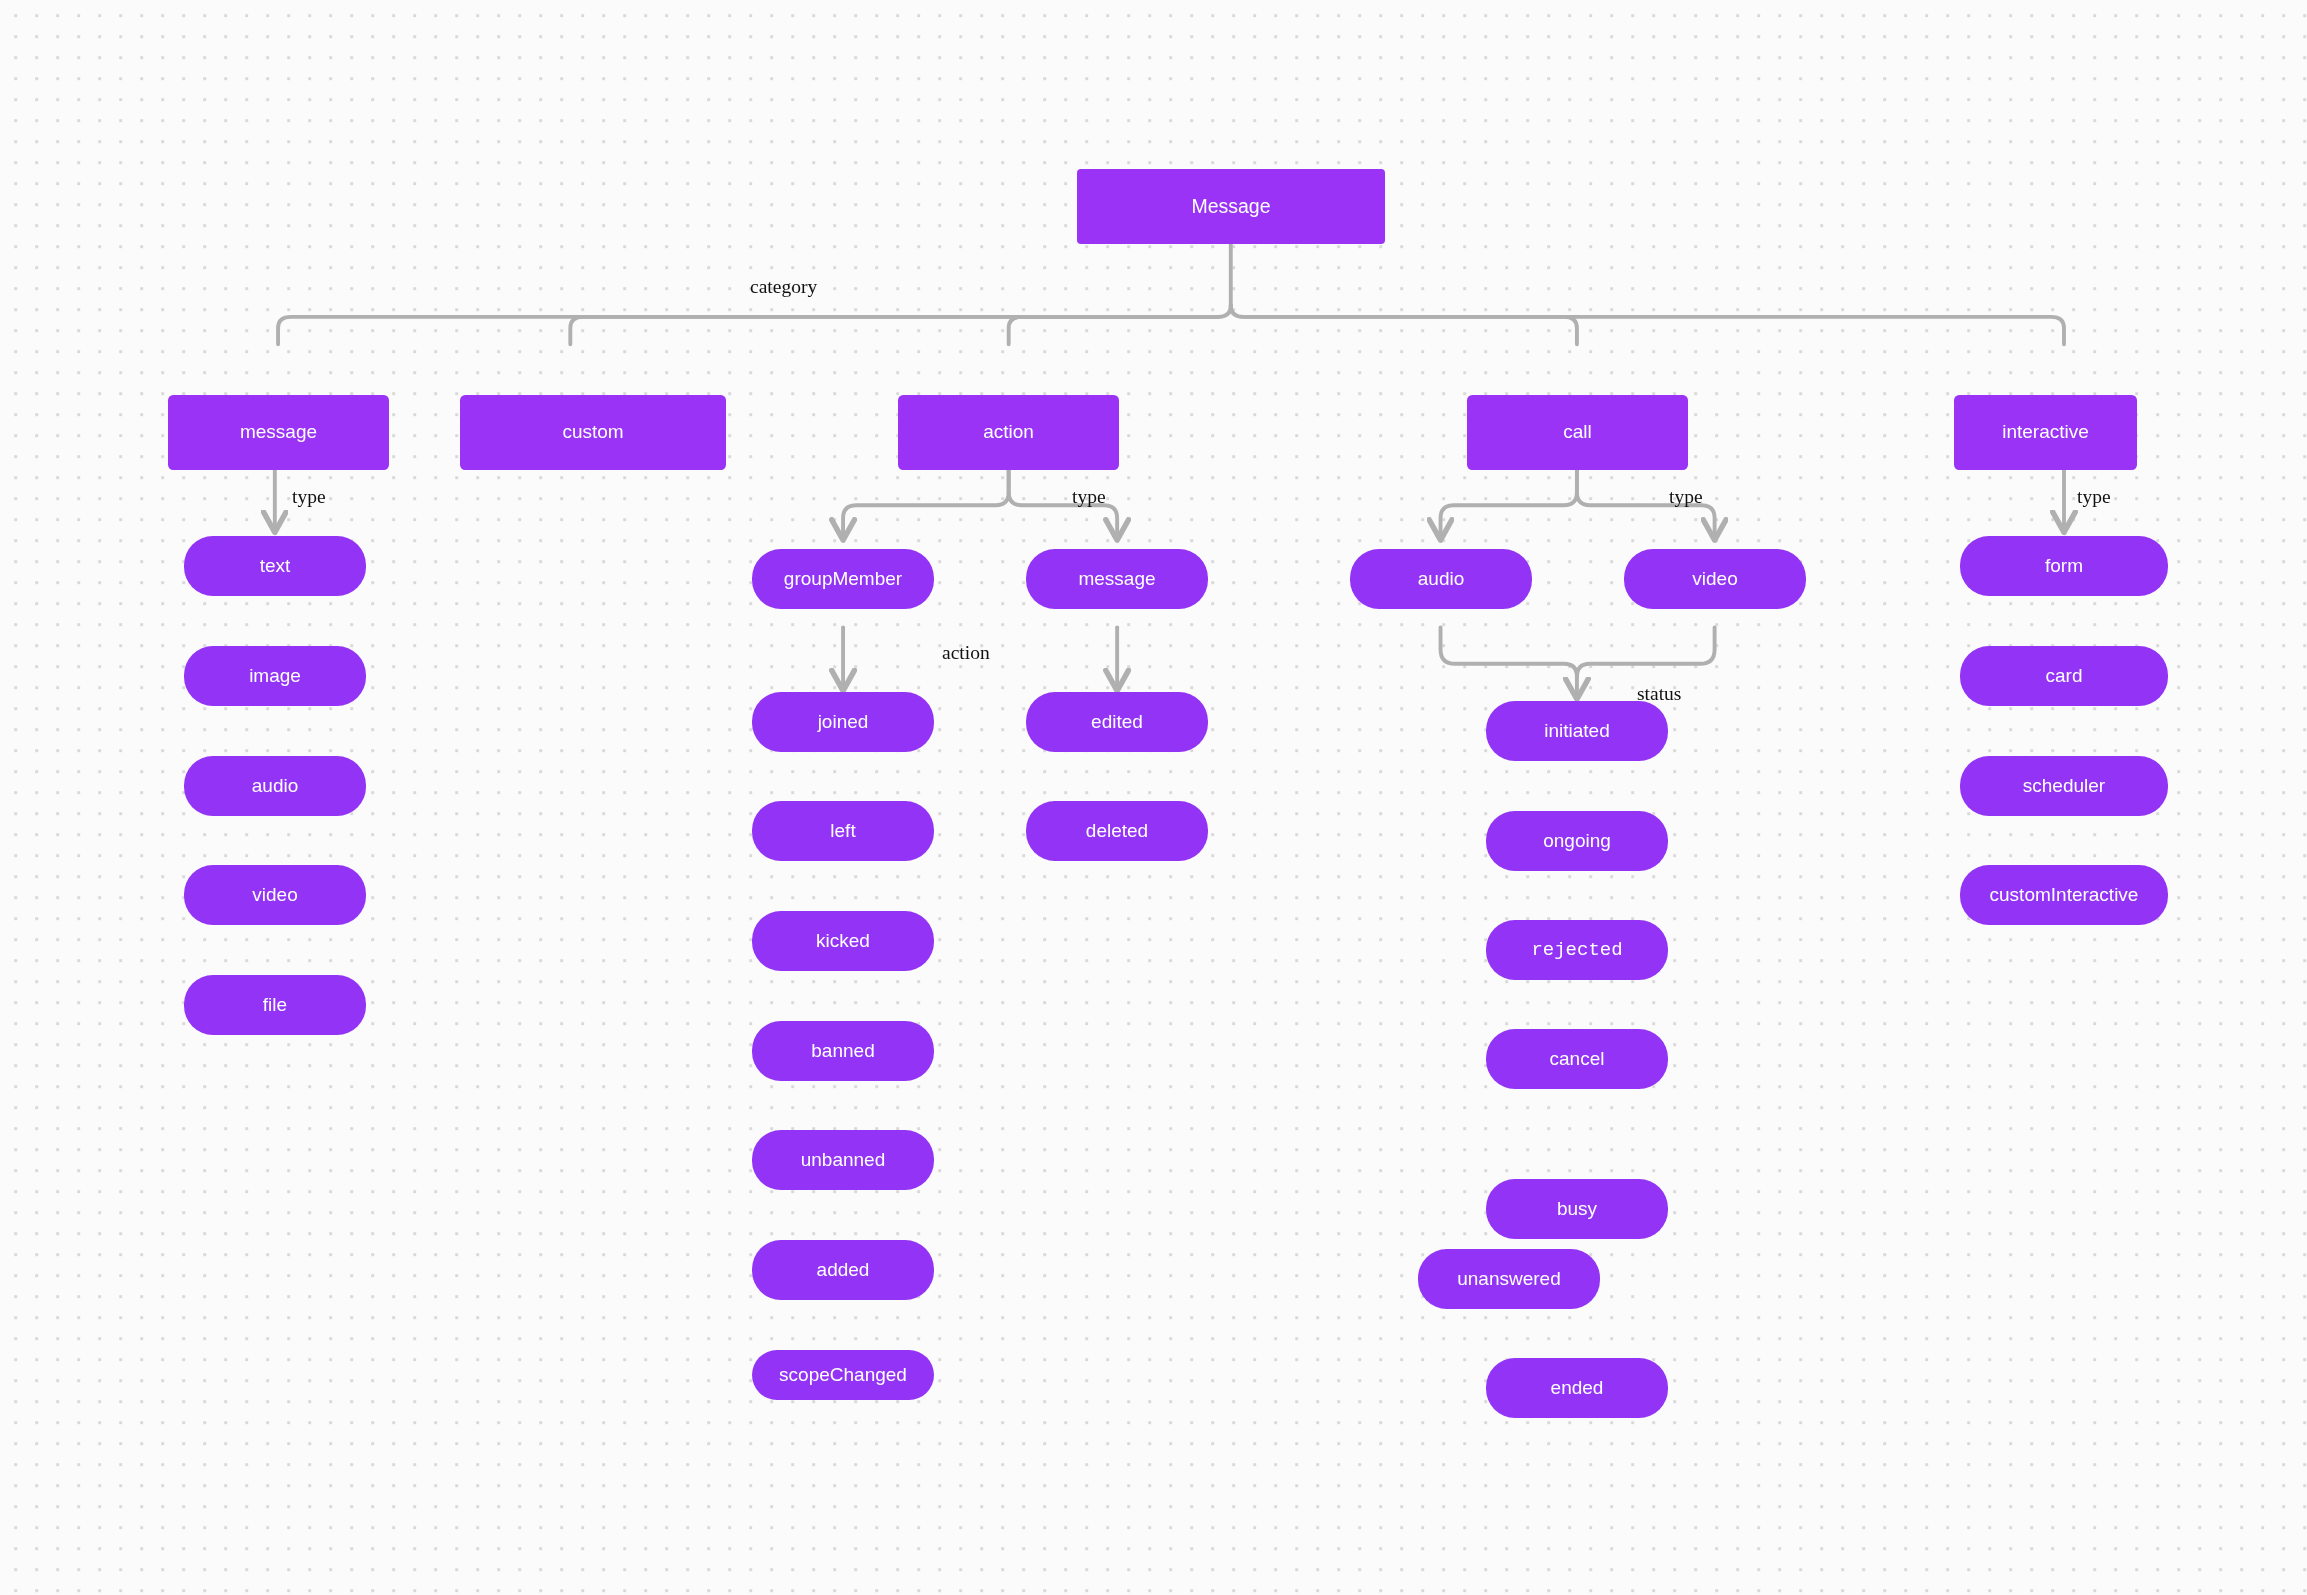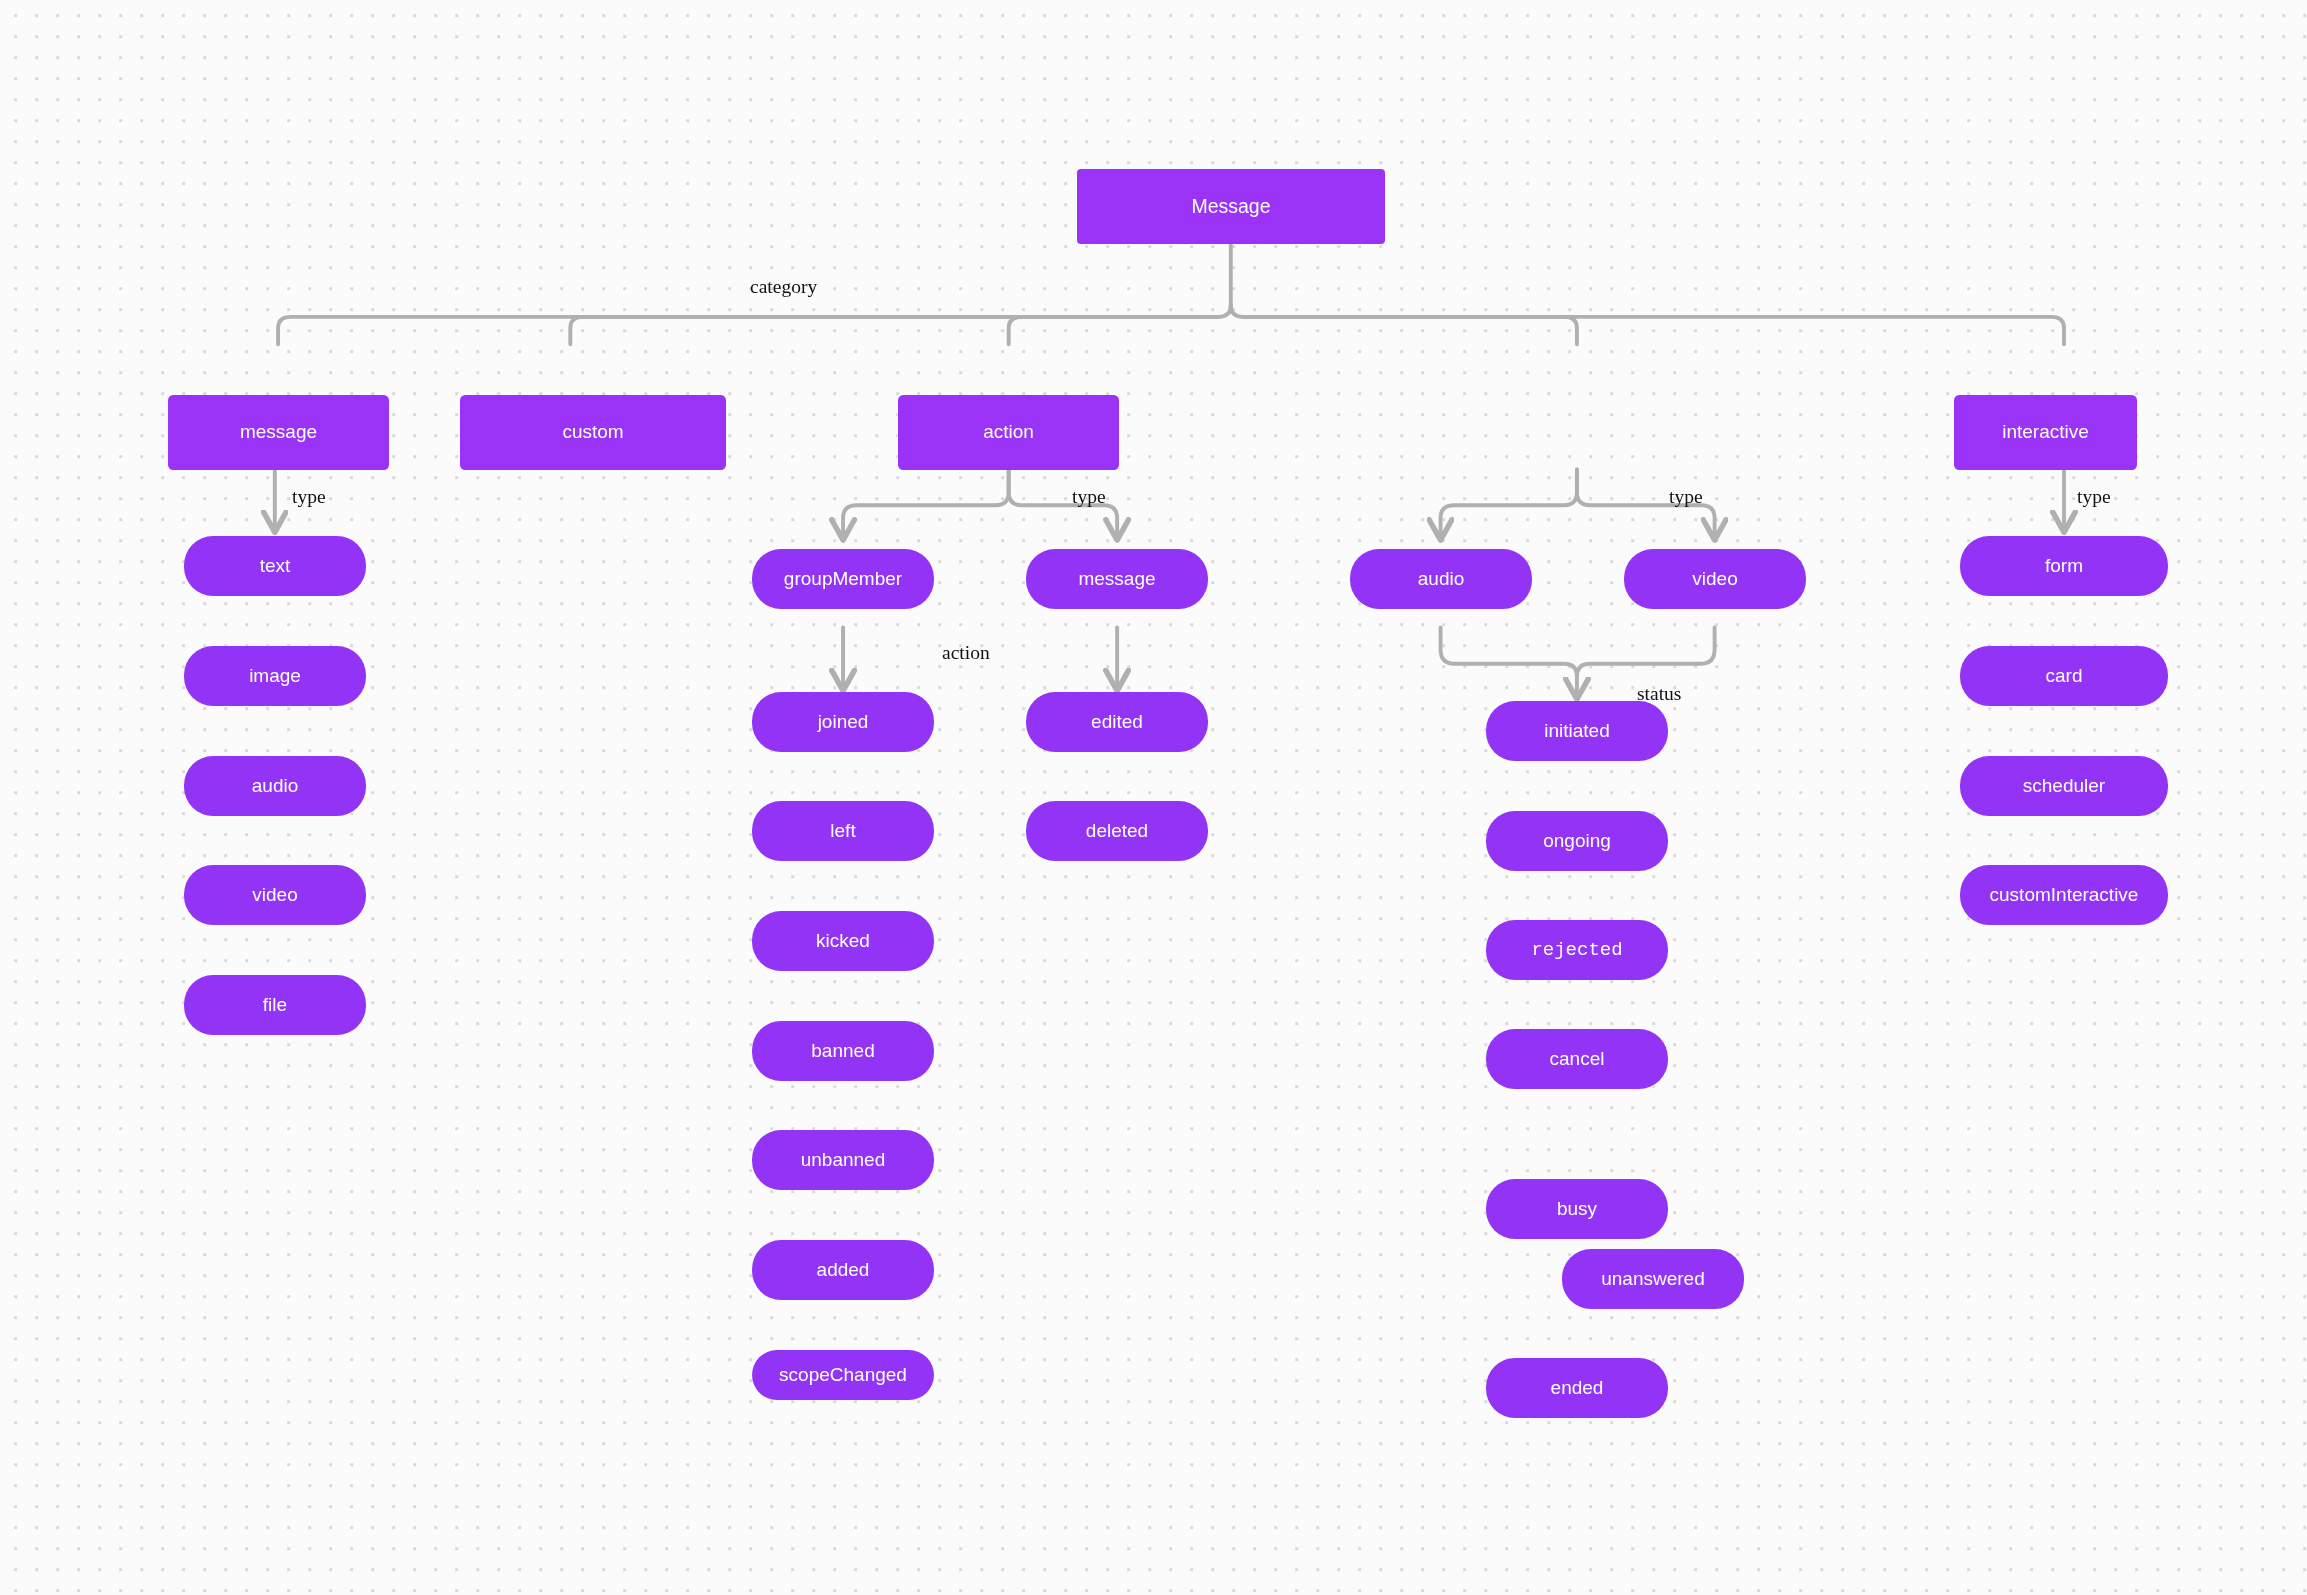--- a/index.html
+++ b/index.html
@@ -117,20 +117,23 @@
 
   <div class="node category" style="left:168px; top:395px; width:221px; height:75px;">
     <span>message</span>
   </div>
   <div class="node category" style="left:460px; top:395px; width:266px; height:75px;">
     <span>custom</span>
   </div>
   <div class="node category" style="left:898px; top:395px; width:221px; height:75px;">
     <span>action</span>
   </div>
+  <div class="node category" style="left:1467px; top:395px; width:221px; height:75px;">
+    <span>call</span>
+  </div>
   <div class="node category" style="left:1954px; top:395px; width:183px; height:75px;">
     <span>interactive</span>
   </div>
 
   <div class="node leaf" style="left:184px; top:536px; width:182px; height:60px;">
     <span>text</span>
   </div>
   <div class="node leaf" style="left:184px; top:646px; width:182px; height:60px;">
     <span>image</span>
   </div>
@@ -195,21 +198,21 @@
   </div>
   <div class="node leaf" style="left:1486px; top:920px; width:182px; height:60px;font-family:Liberation Mono, monospace;">
     <span>rejected</span>
   </div>
   <div class="node leaf" style="left:1486px; top:1029px; width:182px; height:60px;">
     <span>cancel</span>
   </div>
   <div class="node leaf" style="left:1486px; top:1139px; width:182px; height:60px;margin-top:40px;">
     <span>busy</span>
   </div>
-  <div class="node leaf" style="left:1562px; top:1249px; width:182px; height:60px;">
+  <div class="node leaf" style="left:1418px; top:1249px; width:182px; height:60px;">
     <span>unanswered</span>
   </div>
   <div class="node leaf" style="left:1486px; top:1358px; width:182px; height:60px;">
     <span>ended</span>
   </div>
 
   <div class="node leaf" style="left:1960px; top:536px; width:208px; height:60px;">
     <span>form</span>
   </div>
   <div class="node leaf" style="left:1960px; top:646px; width:208px; height:60px;">

